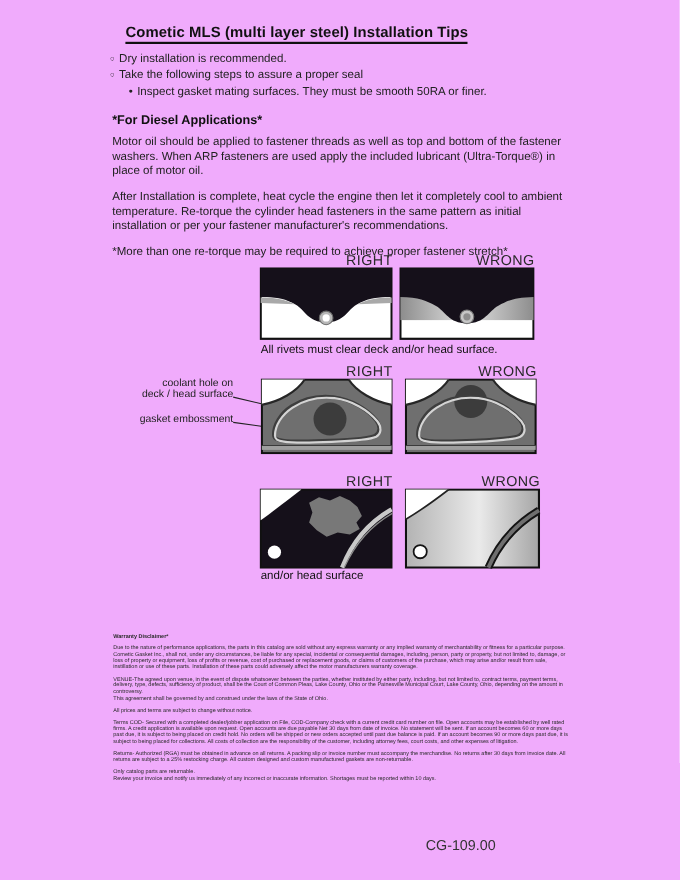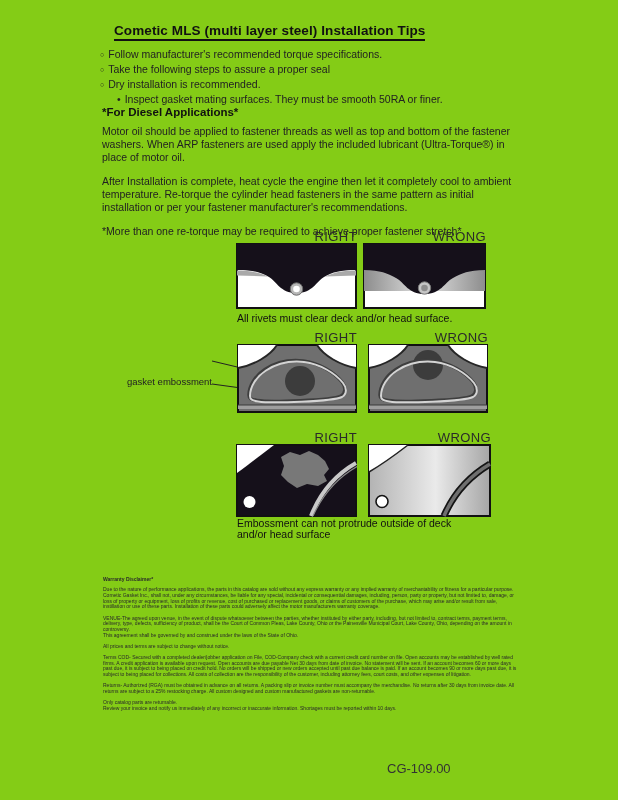--- a/index.html
+++ b/index.html
@@ -1,31 +1,31 @@
 <!DOCTYPE html>
 <html><head>
 <meta charset="utf-8">
 <style>
   html,body { margin:0; padding:0; background:#ffffff; }
   .page {
-    position:relative; width:618px; height:800px; background:#84cc16;
+    position:relative; width:618px; height:800px; background:#f0abfc;
     font-family:"Liberation Sans", sans-serif; color:#1c1c1c; overflow:hidden;
   }
 
   
   .text-col { position:absolute; left:100px; top:21px; width:432px; }
   .title {
     display:inline-block; margin:0 0 7px 14px; font-size:13.5px; font-weight:bold;
     color:#111; border-bottom:2px solid #111; padding-bottom:1px; letter-spacing:0.1px;
   }
   .tips { list-style:none; margin:0; padding:0; font-size:10.5px; line-height:12.9px; color:#222; }
   .tip::before { content:"○"; font-size:7px; margin-right:4px; position:relative; top:-1px; }
   .subtip { padding-left:17px; }
   .subtip::before { content:"•"; margin-right:4px; }
-  .diesel-heading { margin:0 0 0 2px; font-size:11.5px; font-weight:bold; color:#111; }
+  .diesel-heading { margin:14px 0 0 2px; font-size:11.5px; font-weight:bold; color:#111; }
   .body { margin:7px 0 0 2px; font-size:10.5px; line-height:13px; color:#222; width:424px; }
   .body.spaced { margin-top:11px; }
 
   
   .fig-label { position:absolute; font-size:13px; color:#2a2a2a; text-align:right; letter-spacing:0.4px; }
   .fig-caption { position:absolute; font-size:10.5px; color:#111; }
   .fig-box { position:absolute; display:block; }
   .side-label { position:absolute; text-align:right; font-size:9.5px; line-height:10px; color:#222; }
   .side-label span { display:block; }
   .leader-svg { position:absolute; left:108px; top:342px; pointer-events:none; }
@@ -40,23 +40,22 @@
   .footer-code { position:absolute; left:387px; top:761px; font-size:13px; color:#333; }
 </style>
 </head>
 <body>
 
 <div class="page">
 
   <div class="text-col">
     <h1 class="title">Cometic MLS (multi layer steel) Installation Tips</h1>
     <ul class="tips">
-      <li class="tip">Follow manufacturer's recommended torque specifications.</li>
+      <li class="tip">Dry installation is recommended.</li>
       <li class="tip">Take the following steps to assure a proper seal</li>
-      <li class="tip">Dry installation is recommended.</li>
       <li class="subtip">Inspect gasket mating surfaces.  They must be smooth 50RA or finer.</li>
     </ul>
     <h2 class="diesel-heading">*For Diesel Applications*</h2>
     <p class="body">Motor oil should be applied to fastener threads as well as top and bottom of the fastener washers. When ARP fasteners are used apply the included lubricant (Ultra-Torque®) in place of motor oil.</p>
     <p class="body spaced">After Installation is complete, heat cycle the engine then let it completely cool to ambient temperature. Re-torque the cylinder head fasteners in the same pattern as initial installation or per your fastener manufacturer's recommendations.</p>
     <p class="body spaced">*More than one re-torque may be required to achieve proper fastener stretch*</p>
   </div>
 
   <div class="fig-label" style="left:236px; top:229px; width:121px;">RIGHT</div>
   <div class="fig-label" style="left:363px; top:229px; width:123px;">WRONG</div>
@@ -83,20 +82,24 @@
     <path d="M1,1 H122 V27 C105,27.5 99,30 90,35 C81,40 78,51 61.5,51 C45,51 42,40 33,35 C24,30 18,27.5 1,27 Z" fill="#15101a"></path>
     <circle cx="61.5" cy="45" r="6.2" fill="#c6c6c6" stroke="#777" stroke-width="1"></circle>
     <circle cx="61.5" cy="45" r="3.3" fill="#8e8e8e"></circle>
   </svg>
 
   <div class="fig-caption" style="left:237px; top:312px;text-align:center;">All rivets must clear deck and/or head surface.</div>
 
   <div class="fig-label" style="left:237px; top:330px; width:120px;">RIGHT</div>
   <div class="fig-label" style="left:368px; top:330px; width:120px;">WRONG</div>
 
+  <div class="side-label" style="left:108px; top:344px; width:104px;">
+    <span>coolant hole on</span>
+    <span>deck / head surface</span>
+  </div>
   <div class="side-label" style="left:100px; top:377px; width:112px;">gasket embossment</div>
 
   <svg class="leader-svg" width="200" height="56" viewBox="0 0 200 56">
     <line x1="104" y1="19" x2="188" y2="39" stroke="#222" stroke-width="1"></line>
     <line x1="104" y1="42" x2="155" y2="49" stroke="#222" stroke-width="1"></line>
   </svg>
 
   <svg class="fig-box" style="left:237px; top:344px;" width="120" height="69" viewBox="0 0 120 69">
     <rect x="1" y="1" width="118" height="67" fill="#6f6f6f" stroke="#111" stroke-width="2"></rect>
     <path d="M1,1 H40 C33,12 17,21 1,24 Z" fill="#ffffff"></path>
@@ -146,21 +149,20 @@
     </defs>
     <rect x="1" y="1" width="121" height="71" fill="url(#g3)" stroke="#111" stroke-width="2"></rect>
     <path d="M1,1 H40 C27,11 13,21 1,28 Z" fill="#ffffff"></path>
     <path d="M40,1 C27,11 13,21 1,28" fill="none" stroke="#222" stroke-width="1.5"></path>
     <path d="M122,20 C100,33 85,51 76,72" fill="none" stroke="#141414" stroke-width="7"></path>
     <path d="M122,20 C100,33 85,51 76,72" fill="none" stroke="#6f6f6f" stroke-width="3.5"></path>
     <circle cx="14" cy="57.5" r="6" fill="#ffffff" stroke="#141414" stroke-width="1.6"></circle>
   </svg>
 
   <div class="fig-caption cap2" style="left:237px; top:518px;">
-    <span>Embossment can not protrude outside of deck</span>
     <span>and/or head surface</span>
   </div>
 
   <div class="legal">
     <p class="legal-h">Warranty Disclaimer*</p>
     <p>Due to the nature of performance applications, the parts in this catalog are sold without any express warranty or any implied warranty of merchantability or fitness for a particular purpose.  Cometic Gasket Inc., shall not, under any circumstances, be liable for any special, incidental or consequential damages, including, person, party or property, but not limited to, damage, or loss of property or equipment, loss of profits or revenue, cost of purchased or replacement goods, or claims of customers of the purchase, which may arise and/or result from sale, instillation or use of these parts.  Installation of these parts could adversely affect the motor manufacturers warranty coverage.</p>
     <p class="tight">VENUE-The agreed upon venue, in the event of dispute whatsoever between the parties, whether instituted by either party, including, but not limited to, contract terms, payment terms, delivery, type, defects, sufficiency of product, shall be the Court of Common Pleas, Lake County, Ohio or the Painesville Municipal Court, Lake County, Ohio, depending on the amount in controversy.</p>
     <p>This agreement shall be governed by and construed under the laws of the State of Ohio.</p>
     <p>All prices and terms are subject to change without notice.</p>
     <p>Terms COD- Secured with a completed dealer/jobber application on File, COD-Company check with a current credit card number on file.  Open accounts may be established by well rated firms.  A credit application is available upon request.  Open accounts are due payable Net 30 days from date of invoice.  No statement will be sent.  If an account becomes 60 or more days past due, it is subject to being placed on credit hold.  No orders will be shipped or new orders accepted until past due balance is paid.  If an account becomes 90 or more days past due, it is subject to being placed for collections.  All costs of collection are the responsibility of the customer, including attorney fees, court costs, and other expenses of litigation.</p>

